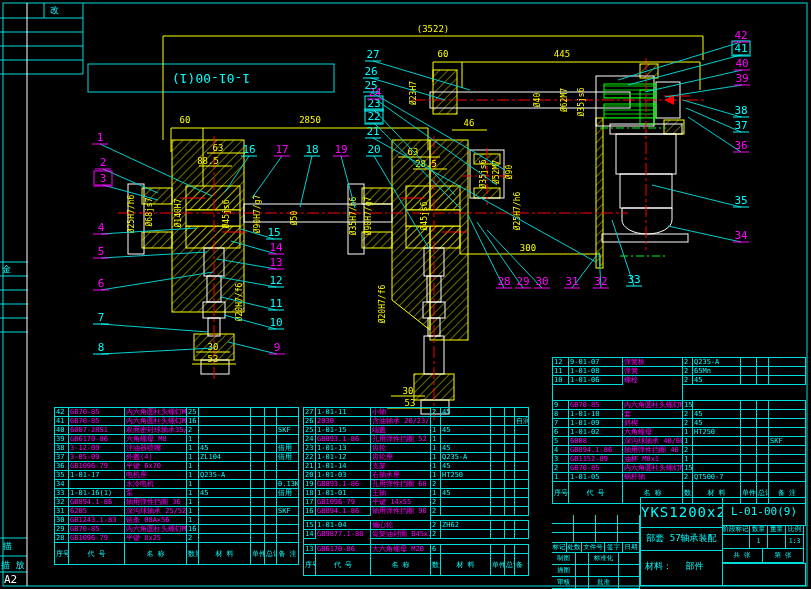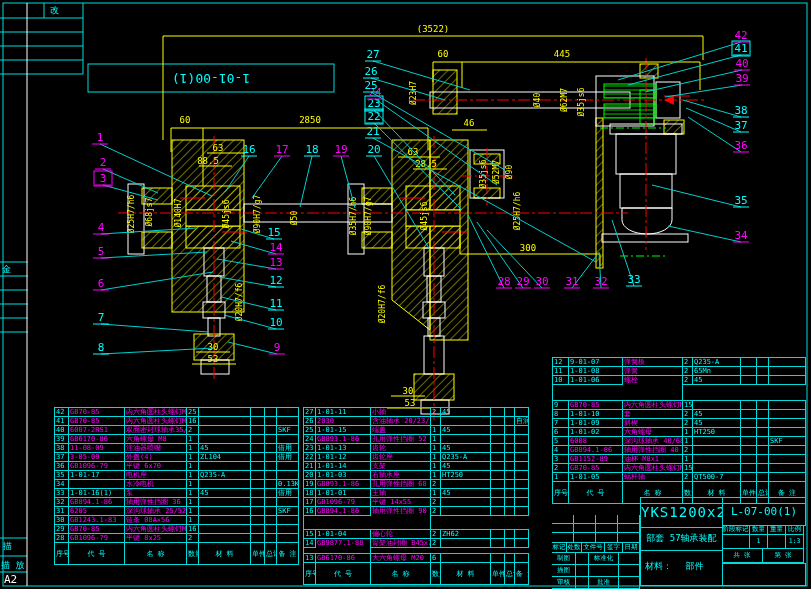--- a/index.html
+++ b/index.html
@@ -350,21 +350,21 @@
         <div class="cell m" style="width: 56px; height: 10px;">GB6170-86</div>
         <div class="cell m" style="width: 62px; height: 10px;">六角螺母  M8</div>
         <div class="cell c" style="width: 12px; height: 10px;">1</div>
         <div class="cell c" style="width: 52px; height: 10px;"></div>
         <div class="cell c" style="width: 14px; height: 10px;"></div>
         <div class="cell c" style="width: 12px; height: 10px;"></div>
         <div class="cell c" style="width: 22px; height: 10px;"></div>
       </div>
       <div class="trow">
         <div class="cell c" style="width: 14px; height: 10px;">38</div>
-        <div class="cell m" style="width: 56px; height: 10px;">11-08-09</div>
+        <div class="cell m" style="width: 56px; height: 10px;">3-12-09</div>
         <div class="cell m" style="width: 62px; height: 10px;">注油器喷嘴</div>
         <div class="cell c" style="width: 12px; height: 10px;">1</div>
         <div class="cell c" style="width: 52px; height: 10px;">45</div>
         <div class="cell c" style="width: 14px; height: 10px;"></div>
         <div class="cell c" style="width: 12px; height: 10px;"></div>
         <div class="cell c" style="width: 22px; height: 10px;">借用</div>
       </div>
       <div class="trow">
         <div class="cell c" style="width: 14px; height: 10px;">37</div>
         <div class="cell m" style="width: 56px; height: 10px;">3-05-09</div>
@@ -583,21 +583,21 @@
         <div class="cell m" style="width: 60px; height: 10px;">平键  14x55</div>
         <div class="cell c" style="width: 10px; height: 10px;">2</div>
         <div class="cell c" style="width: 50px; height: 10px;"></div>
         <div class="cell c" style="width: 14px; height: 10px;"></div>
         <div class="cell c" style="width: 10px; height: 10px;"></div>
         <div class="cell c" style="width: 14px; height: 10px;"></div>
       </div>
       <div class="trow">
         <div class="cell c" style="width: 12px; height: 10px;">16</div>
         <div class="cell m" style="width: 55px; height: 10px;">GB894.1-86</div>
-        <div class="cell m" style="width: 60px; height: 24px;">轴用弹性挡圈 90</div>
+        <div class="cell m" style="width: 60px; height: 15px;">轴用弹性挡圈 90</div>
         <div class="cell c" style="width: 10px; height: 10px;">2</div>
         <div class="cell c" style="width: 50px; height: 10px;"></div>
         <div class="cell c" style="width: 14px; height: 10px;"></div>
         <div class="cell c" style="width: 10px; height: 10px;"></div>
         <div class="cell c" style="width: 14px; height: 10px;"></div>
       </div>
       <div class="trow">
         <div class="cell c" style="width: 12px; height: 10px;">15</div>
         <div class="cell c" style="width: 55px; height: 10px;">1-01-04</div>
         <div class="cell m" style="width: 60px; height: 10px;">偏心轮</div>
@@ -766,21 +766,21 @@
         <div class="cell" style="width: 10px;">数量</div>
         <div class="cell" style="width: 48px;">材 料</div>
         <div class="cell" style="width: 16px;">单件</div>
         <div class="cell" style="width: 12px;">总计</div>
         <div class="cell" style="width: 37px;">备 注</div>
       </div>
     </div>
 
 <div>
   <div class="tb tb-big" style="left:640px;top:497px;width:83px;height:31px;">YKS1200x2400A</div>
-  <div class="tb tb-no" style="left:722px;top:497px;width:84px;height:29px;">L-07-00(1)</div>
+  <div class="tb tb-no" style="left:722px;top:497px;width:84px;height:29px;">L-01-00(9)</div>
   <div class="tb tb-sub" style="left:640px;top:527px;width:83px;height:24px;">
     <span>部套</span>
     <span>57轴承装配</span>
   </div>
   <div class="tb tb-mat" style="left:640px;top:550px;width:83px;height:36px;">
     <span>材料：</span>
     <span style="margin-left:8px;margin-top:48px;">部件</span>
   </div>
   <div class="tb" style="left:722px;top:525px;width:84px;height:38px;border:none;" id="stamp-grid">
         <div class="srow">

